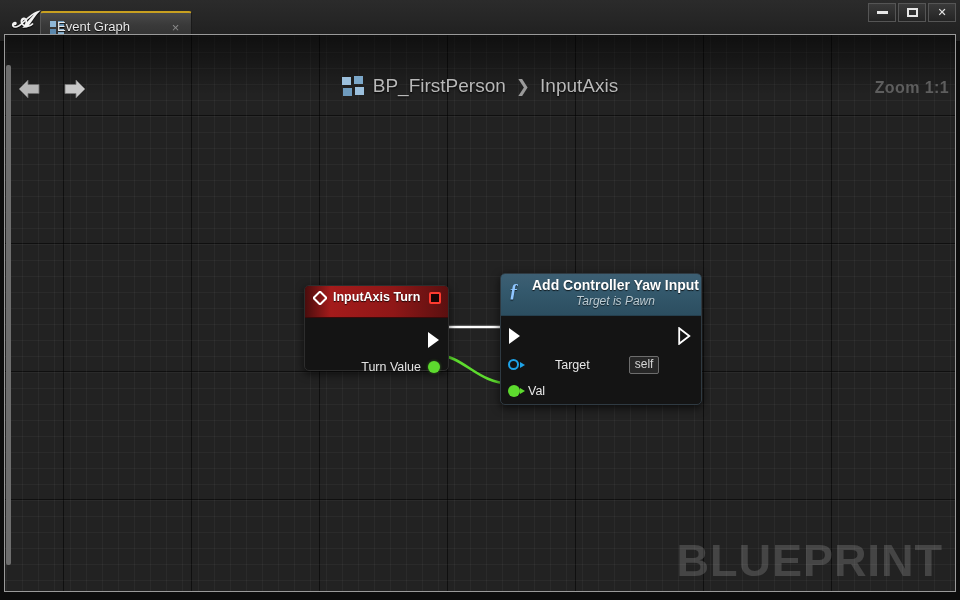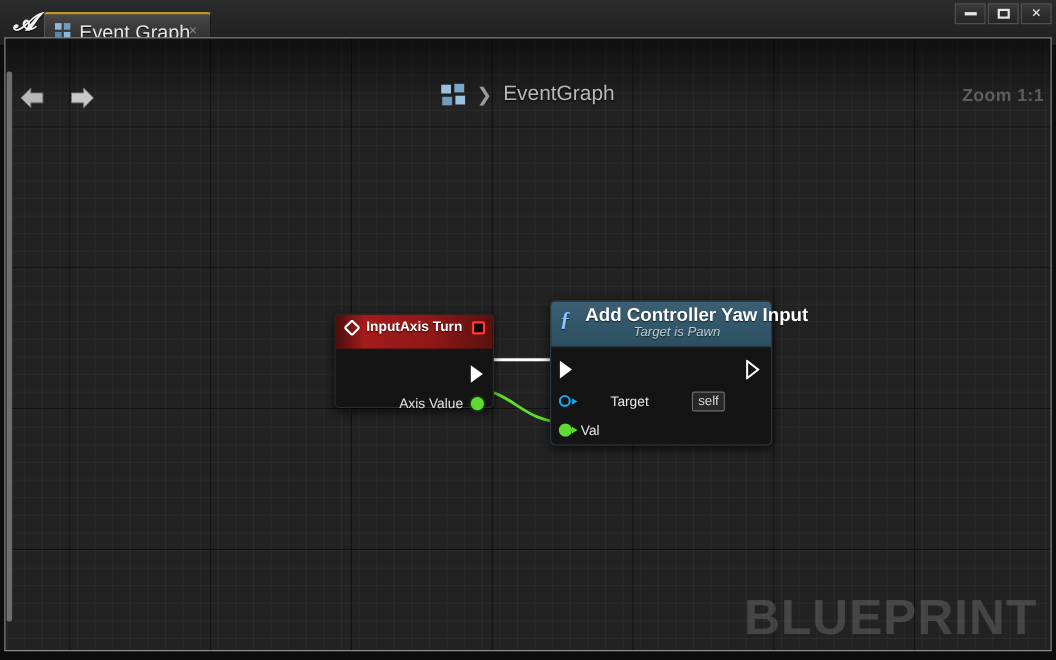--- a/index.html
+++ b/index.html
@@ -52,22 +52,22 @@
     border-top-left-radius: 3px;
     border-top-right-radius: 3px;
   }
   .tab-icon {
     position: absolute;
     left: 9px; top: 8px;
     width: 15px; height: 14px;
   }
   .tab-label {
     position: absolute;
-    left: 31px; top: 6px;
-    font-size: 18px;
+    left: 16px; top: 6px;
+    font-size: 13px;
     color: #e8e8e8;
     text-shadow: 0 1px 1px #000;
     white-space: nowrap;
   }
   .tab-close {
     position: absolute;
     right: 9px; top: 8px;
     width: 13px; height: 13px;
     color: #8a8a8a;
     font-size: 13px;
@@ -298,21 +298,21 @@
     font-family: "Liberation Serif", serif;
     font-style: italic;
     font-weight: 700;
     font-size: 19px;
     color: #8fc6ff;
     text-shadow: 0 1px 1px rgba(0,0,0,0.7);
   }
   .func-title {
     position: absolute;
     left: 31px; top: 3px;
-    font-size: 17px;
+    font-size: 14px;
     font-weight: 700;
     color: #ffffff;
     text-shadow: 0 1px 1px rgba(0,0,0,0.75);
     white-space: nowrap;
   }
   .func-sub {
     position: absolute;
     left: 31px; top: 20px;
     font-size: 12px;
     font-style: italic;
@@ -443,22 +443,23 @@
       </svg>
     </div>
 
     <div class="breadcrumb">
       <svg class="bc-icon" viewBox="0 0 22 20">
         <rect x="0" y="1" width="9" height="8" fill="#9cc0dd"></rect>
         <rect x="12" y="0" width="9" height="8" fill="#7ba7c9"></rect>
         <rect x="1" y="12" width="9" height="8" fill="#6e9bbe"></rect>
         <rect x="13" y="11" width="9" height="8" fill="#9cc0dd"></rect>
       </svg>
+      <span class="bc-text">BP_FirstPerson</span>
       <span class="bc-sep">❯</span>
-      <span class="bc-text">EventGraph</span>
+      <span class="bc-text">InputAxis</span>
     </div>
 
     <div class="zoom-label">Zoom 1:1</div>
 
     <div class="watermark">BLUEPRINT</div>
 
     <svg class="wires" viewBox="0 0 950 556">
 
       <line x1="436" y1="292" x2="501" y2="292" stroke="#ffffff" stroke-width="2.6"></line>
 
@@ -469,21 +470,21 @@
       <div class="nhead">
         <svg class="diamond-icon" viewBox="0 0 14 14">
           <path d="M7 0.5 L13.5 7 L7 13.5 L0.5 7 Z" fill="none" stroke="#ffffff" stroke-width="2"></path>
         </svg>
         <span class="nhead-title">InputAxis Turn</span>
         <span class="red-sq"></span>
       </div>
       <div class="nbody">
         <div class="exec-out-tri"></div>
         <div class="axis-row">
-          <span class="axis-label">Axis Value</span>
+          <span class="axis-label">Turn Value</span>
           <span class="pin-green"></span>
         </div>
       </div>
     </div>
 
     <div class="node node-func">
       <div class="nhead">
         <span class="f-icon">ƒ</span>
         <span class="func-title">Add Controller Yaw Input</span>
         <span class="func-sub">Target is Pawn</span>

